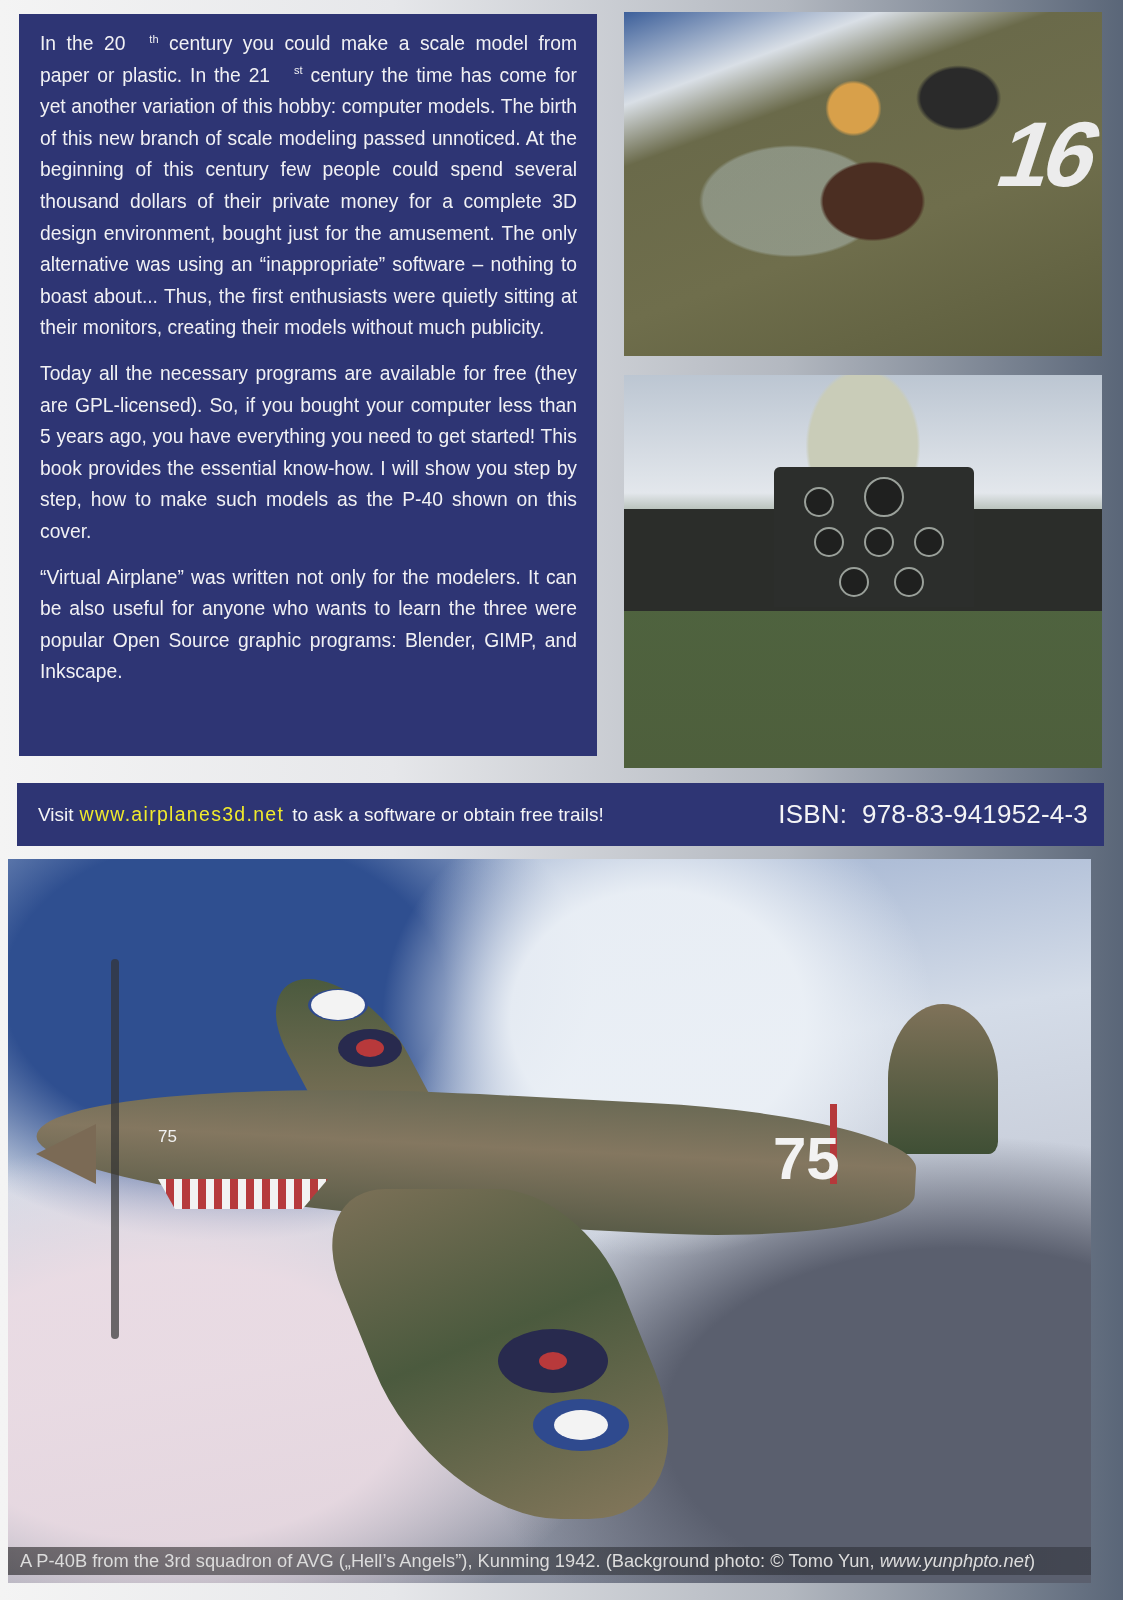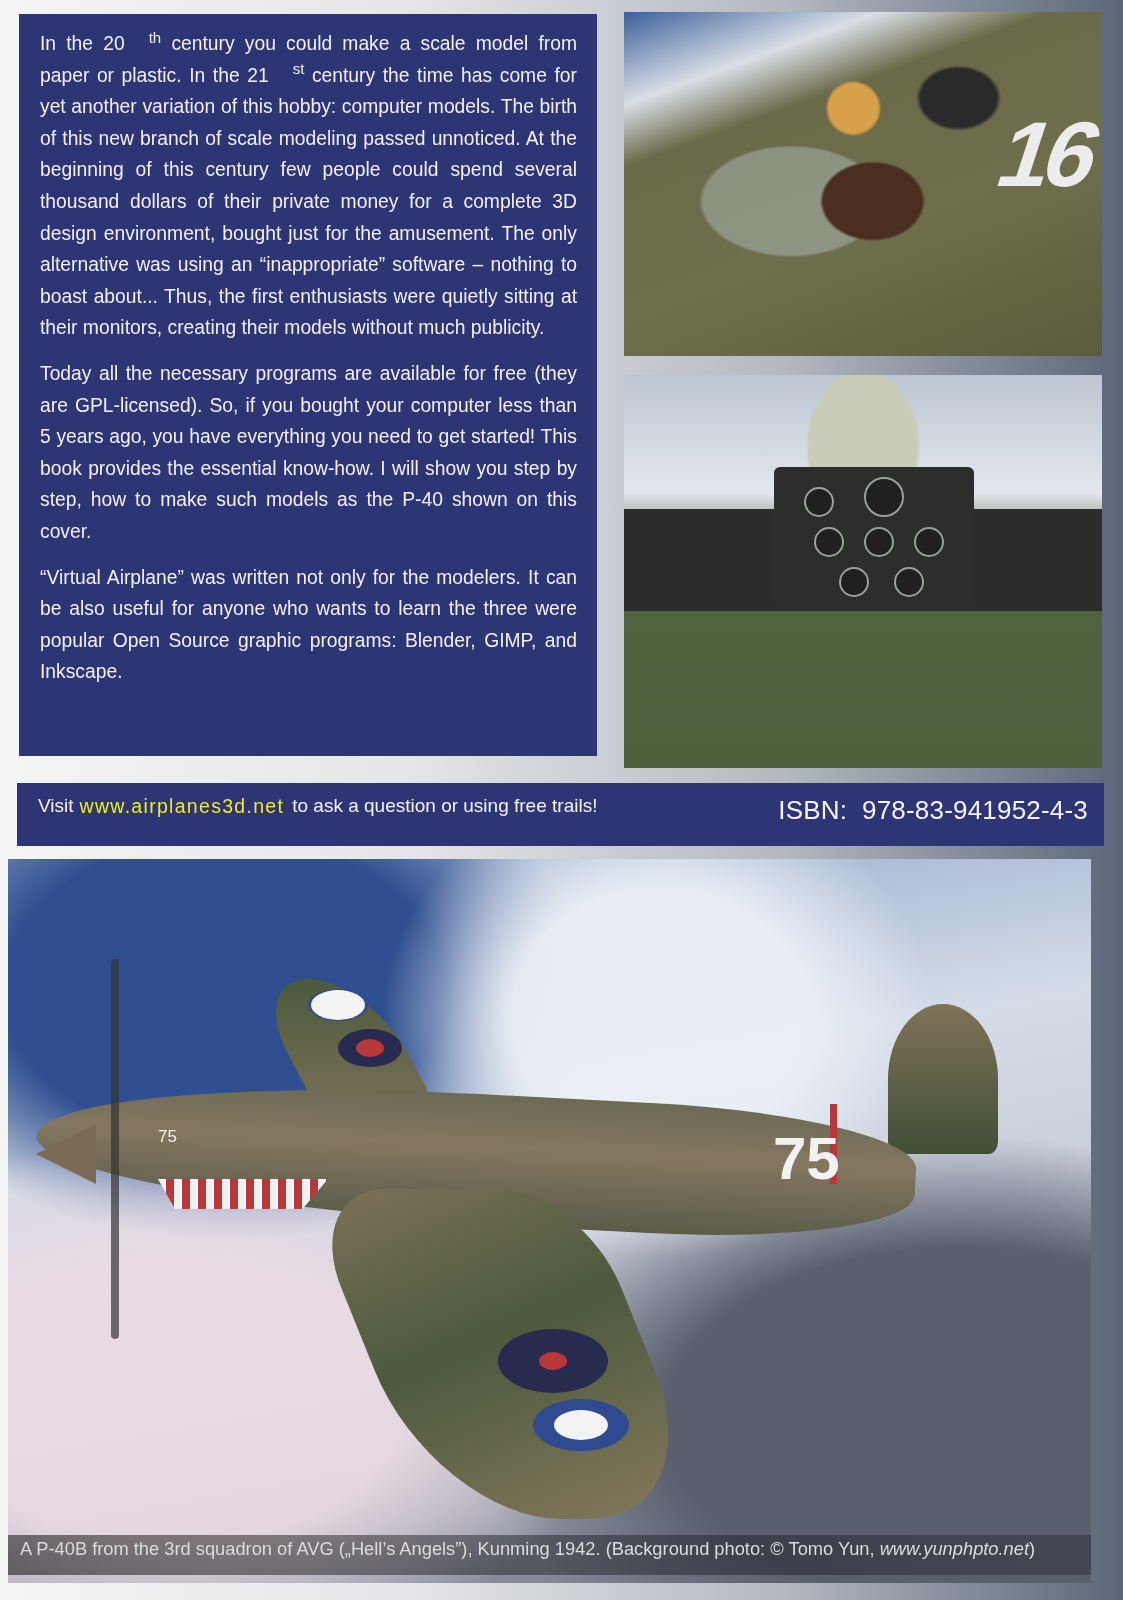--- a/index.html
+++ b/index.html
@@ -9,21 +9,21 @@
     font-family: "Liberation Sans", sans-serif;
   }
   .panel {
     position:absolute; left:19px; top:14px; width:578px; height:742px;
     background:#2e3574; box-sizing:border-box; padding:14px 20px 0 21px;
     color:#f1f1f4;
   }
   .panel p {
     margin:0 0 14px 0; font-size:19.3px; line-height:31.6px; text-align:justify;
   }
-  .panel sup { font-size:15px; line-height:0; vertical-align:super;padding-left:24px; }
+  .panel sup { font-size:11px; line-height:0; vertical-align:super;padding-left:24px; }
   .photo {
     position:absolute; overflow:hidden;
   }
   .photo-top { left:624px; top:12px; width:478px; height:344px;
     background:
       radial-gradient(ellipse at 70% 25%, #2a2a2a 0 8%, transparent 9%),
       radial-gradient(ellipse at 48% 28%, #d8a04a 0 7%, transparent 8%),
       radial-gradient(ellipse at 52% 55%, #4b2e22 0 14%, transparent 15%),
       radial-gradient(ellipse at 35% 55%, rgba(200,220,230,0.35) 0 20%, transparent 21%),
       linear-gradient(160deg, #3c5f9a 0%, #d9dfe6 18%, #6a6a4a 30%, #6f6e4c 60%, #5b5c3c 100%);
@@ -41,22 +41,22 @@
   .photo-bot .gauge {
     position:absolute; width:26px; height:26px; border-radius:50%;
     border:2px solid #9aa09a; background:#1f201f;
   }
   .photo-top .num {
     position:absolute; right:10px; top:90px; color:#ececec; font-size:92px; font-weight:bold;
     transform:skewX(-18deg); letter-spacing:-6px; font-family:"Liberation Sans", sans-serif;
   }
   .banner {
     position:absolute; left:17px; top:783px; width:1087px; height:63px;
-    background:#2e3574; display:flex; 
-    color:#f4f4f6; box-sizing:border-box; padding:12px 16px 0 21px;
+    background:#2e3574; display:flex; align-items:center;
+    color:#f4f4f6; box-sizing:border-box; padding:0 16px 0 21px;
   }
   .banner .visit { font-size:19px; }
   .banner .url { color:#f0ea2c; font-weight:normal; font-size:19.5px; letter-spacing:1.3px; margin:0 8px 0 6px; }
   .banner .isbn { margin-left:auto; font-size:26px; letter-spacing:0.2px; }
   .main-photo {
     position:absolute; left:8px; top:859px; width:1083px; height:724px; overflow:hidden;
     background:
       radial-gradient(ellipse at 15% 75%, rgba(236,220,228,0.9) 0 18%, transparent 34%),
       radial-gradient(ellipse at 60% 22%, rgba(235,240,246,0.95) 0 16%, transparent 30%),
       radial-gradient(ellipse at 88% 78%, #5a5f6e 0 22%, transparent 36%),
@@ -111,21 +111,21 @@
   .teeth {
     position:absolute; left:150px; top:320px; width:170px; height:30px;
     background: repeating-linear-gradient(90deg, #f2f2f2 0 8px, #b63a3c 8px 16px);
     clip-path: polygon(0 0,100% 0,85% 100%,10% 100%);
   }
   .redstripe { position:absolute; left:822px; top:245px; width:7px; height:80px; background:#b5393b; }
   .caption {
     position:absolute; left:0; right:0; bottom:8px; padding:0 20px 0 12px;
     color:#dcdcdc; font-size:18.3px; white-space:nowrap;
     background: linear-gradient(90deg, rgba(0,0,0,0.5), rgba(0,0,0,0.25));
-    height:40px; line-height:28px;
+    height:28px; line-height:28px;
   }
   .caption i { font-style:italic; }
 </style>
 </head>
 <body>
 
 <div class="panel">
   <p><span>In the 20</span><sup>th</sup><span> century you could make a scale model from paper or plastic. In the 21</span><sup>st</sup><span> century the time has come for yet another variation of this hobby: computer models. The birth of this new branch of scale modeling passed unnoticed. At the beginning of this century few people could spend several thousand dollars of their private money for a complete 3D design environment, bought just for the amusement. The only alternative was using an “inappropriate” software – nothing to boast about... Thus, the first enthusiasts were quietly sitting at their monitors, creating their models without much publicity.</span></p>
   <p>Today all the necessary programs are available for free (they are GPL-licensed). So, if you bought your computer less than 5 years ago, you have everything you need to get started! This book provides the essential know-how. I will show you step by step, how to make such models as the P-40 shown on this cover.</p>
   <p>“Virtual Airplane” was written not only for the modelers. It can be also useful for anyone who wants to learn the three were popular Open Source graphic programs: Blender, GIMP, and Inkscape.</p>
@@ -143,21 +143,21 @@
     <div class="gauge" style="left:90px;top:60px"></div>
     <div class="gauge" style="left:140px;top:60px"></div>
     <div class="gauge" style="left:65px;top:100px"></div>
     <div class="gauge" style="left:120px;top:100px"></div>
   </div>
 </div>
 
 <div class="banner">
   <span class="visit">Visit</span>
   <span class="url">www.airplanes3d.net</span>
-  <span class="visit">to ask a question or using free trails!</span>
+  <span class="visit">to ask a software or obtain free trails!</span>
   <span class="isbn"><span>ISBN:</span>&nbsp;&nbsp;<span>978-83-941952-4-3</span></span>
 </div>
 
 <div class="main-photo">
   <div class="plane-wing-top"></div>
   <div class="tail"></div>
   <div class="plane-fuselage"></div>
   <div class="plane-wing"></div>
   <div class="roundel" style="left:330px;top:170px"></div>
   <div class="sun" style="left:300px;top:130px;width:60px;height:32px"></div>

